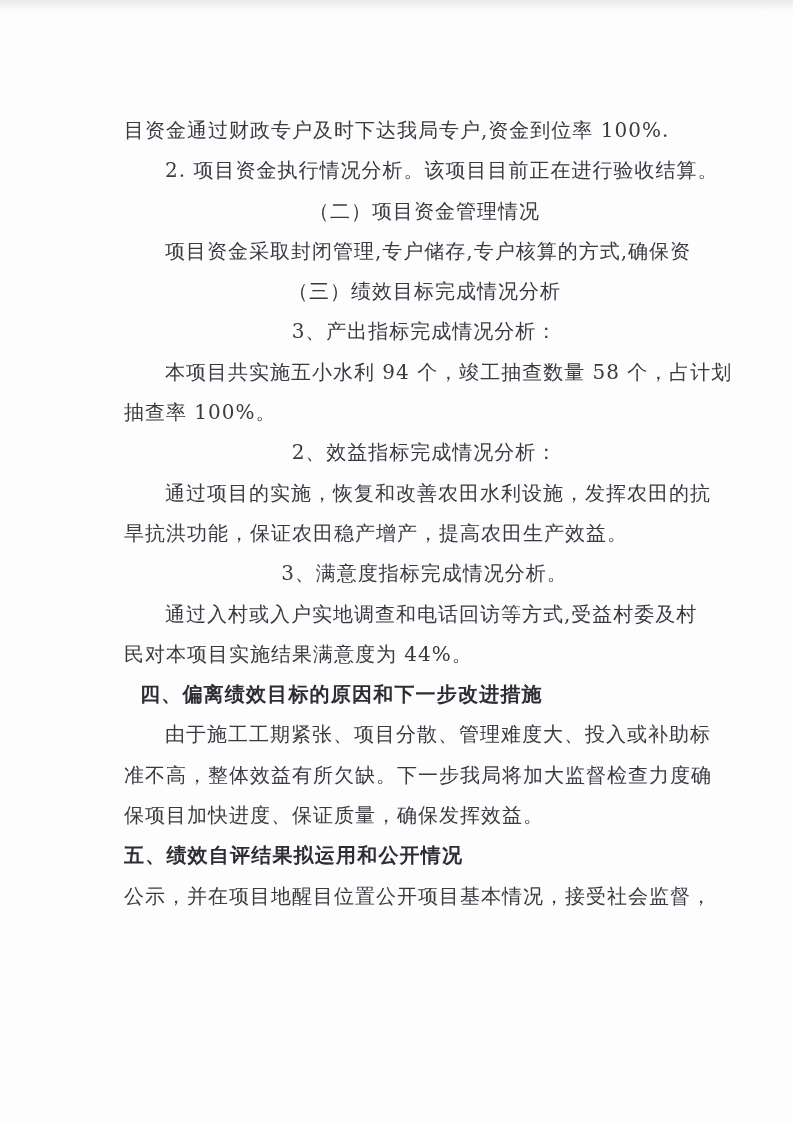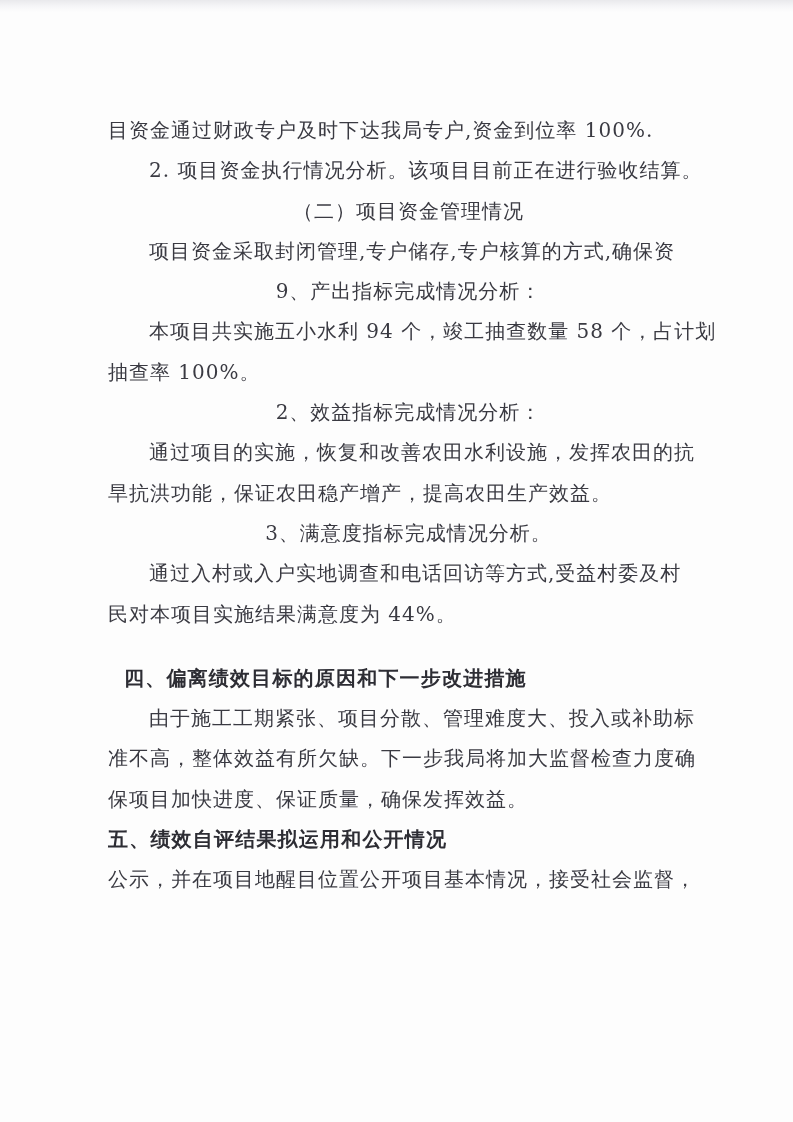--- a/index.html
+++ b/index.html
@@ -19,58 +19,58 @@
   .page::before {
     content: "";
     position: absolute;
     left: 0; top: 0;
     width: 100%; height: 12px;
     background: linear-gradient(to bottom, #e9e9ec 0%, #f6f6f8 55%, rgba(255,255,255,0) 100%);
     pointer-events: none;
   }
   .text-block {
     position: absolute;
-    left: 108px;
+    left: 124px;
     top: 110px;
     width: 560px;
   }
   .line {
     height: 40.3px;
     line-height: 40.3px;
     font-size: 20px;
     letter-spacing: 1px;
     color: #3a3a42;
     white-space: nowrap;
   }
   .line.indent {
     padding-left: 41px;
     text-align: center;
   }
   .line.indent-small {
     padding-left: 16px;
-    margin-top: 24px;
   }
   .line.bold {
     font-family: "DejaVu Sans", "Liberation Sans", sans-serif;
     font-weight: 700;
     color: #2d2d34;
     letter-spacing: 1.2px;
   }
 </style>
 </head>
 <body>
 
 <div class="page">
   <div class="text-block">
 
   <div class="line">目资金通过财政专户及时下达我局专户,资金到位率 100%.</div>
       <div class="line indent">2. 项目资金执行情况分析。该项目目前正在进行验收结算。</div>
       <div class="line indent">（二）项目资金管理情况</div>
       <div class="line indent">项目资金采取封闭管理,专户储存,专户核算的方式,确保资</div>
-      <div class="line indent">9、产出指标完成情况分析：</div>
+      <div class="line indent">（三）绩效目标完成情况分析</div>
+      <div class="line indent">3、产出指标完成情况分析：</div>
       <div class="line indent">本项目共实施五小水利 94 个，竣工抽查数量 58 个，占计划</div>
       <div class="line">抽查率 100%。</div>
       <div class="line indent">2、效益指标完成情况分析：</div>
       <div class="line indent">通过项目的实施，恢复和改善农田水利设施，发挥农田的抗</div>
       <div class="line">旱抗洪功能，保证农田稳产增产，提高农田生产效益。</div>
       <div class="line indent">3、满意度指标完成情况分析。</div>
       <div class="line indent">通过入村或入户实地调查和电话回访等方式,受益村委及村</div>
       <div class="line">民对本项目实施结果满意度为 44%。</div>
       <div class="line indent-small bold">四、偏离绩效目标的原因和下一步改进措施</div>
       <div class="line indent">由于施工工期紧张、项目分散、管理难度大、投入或补助标</div>

